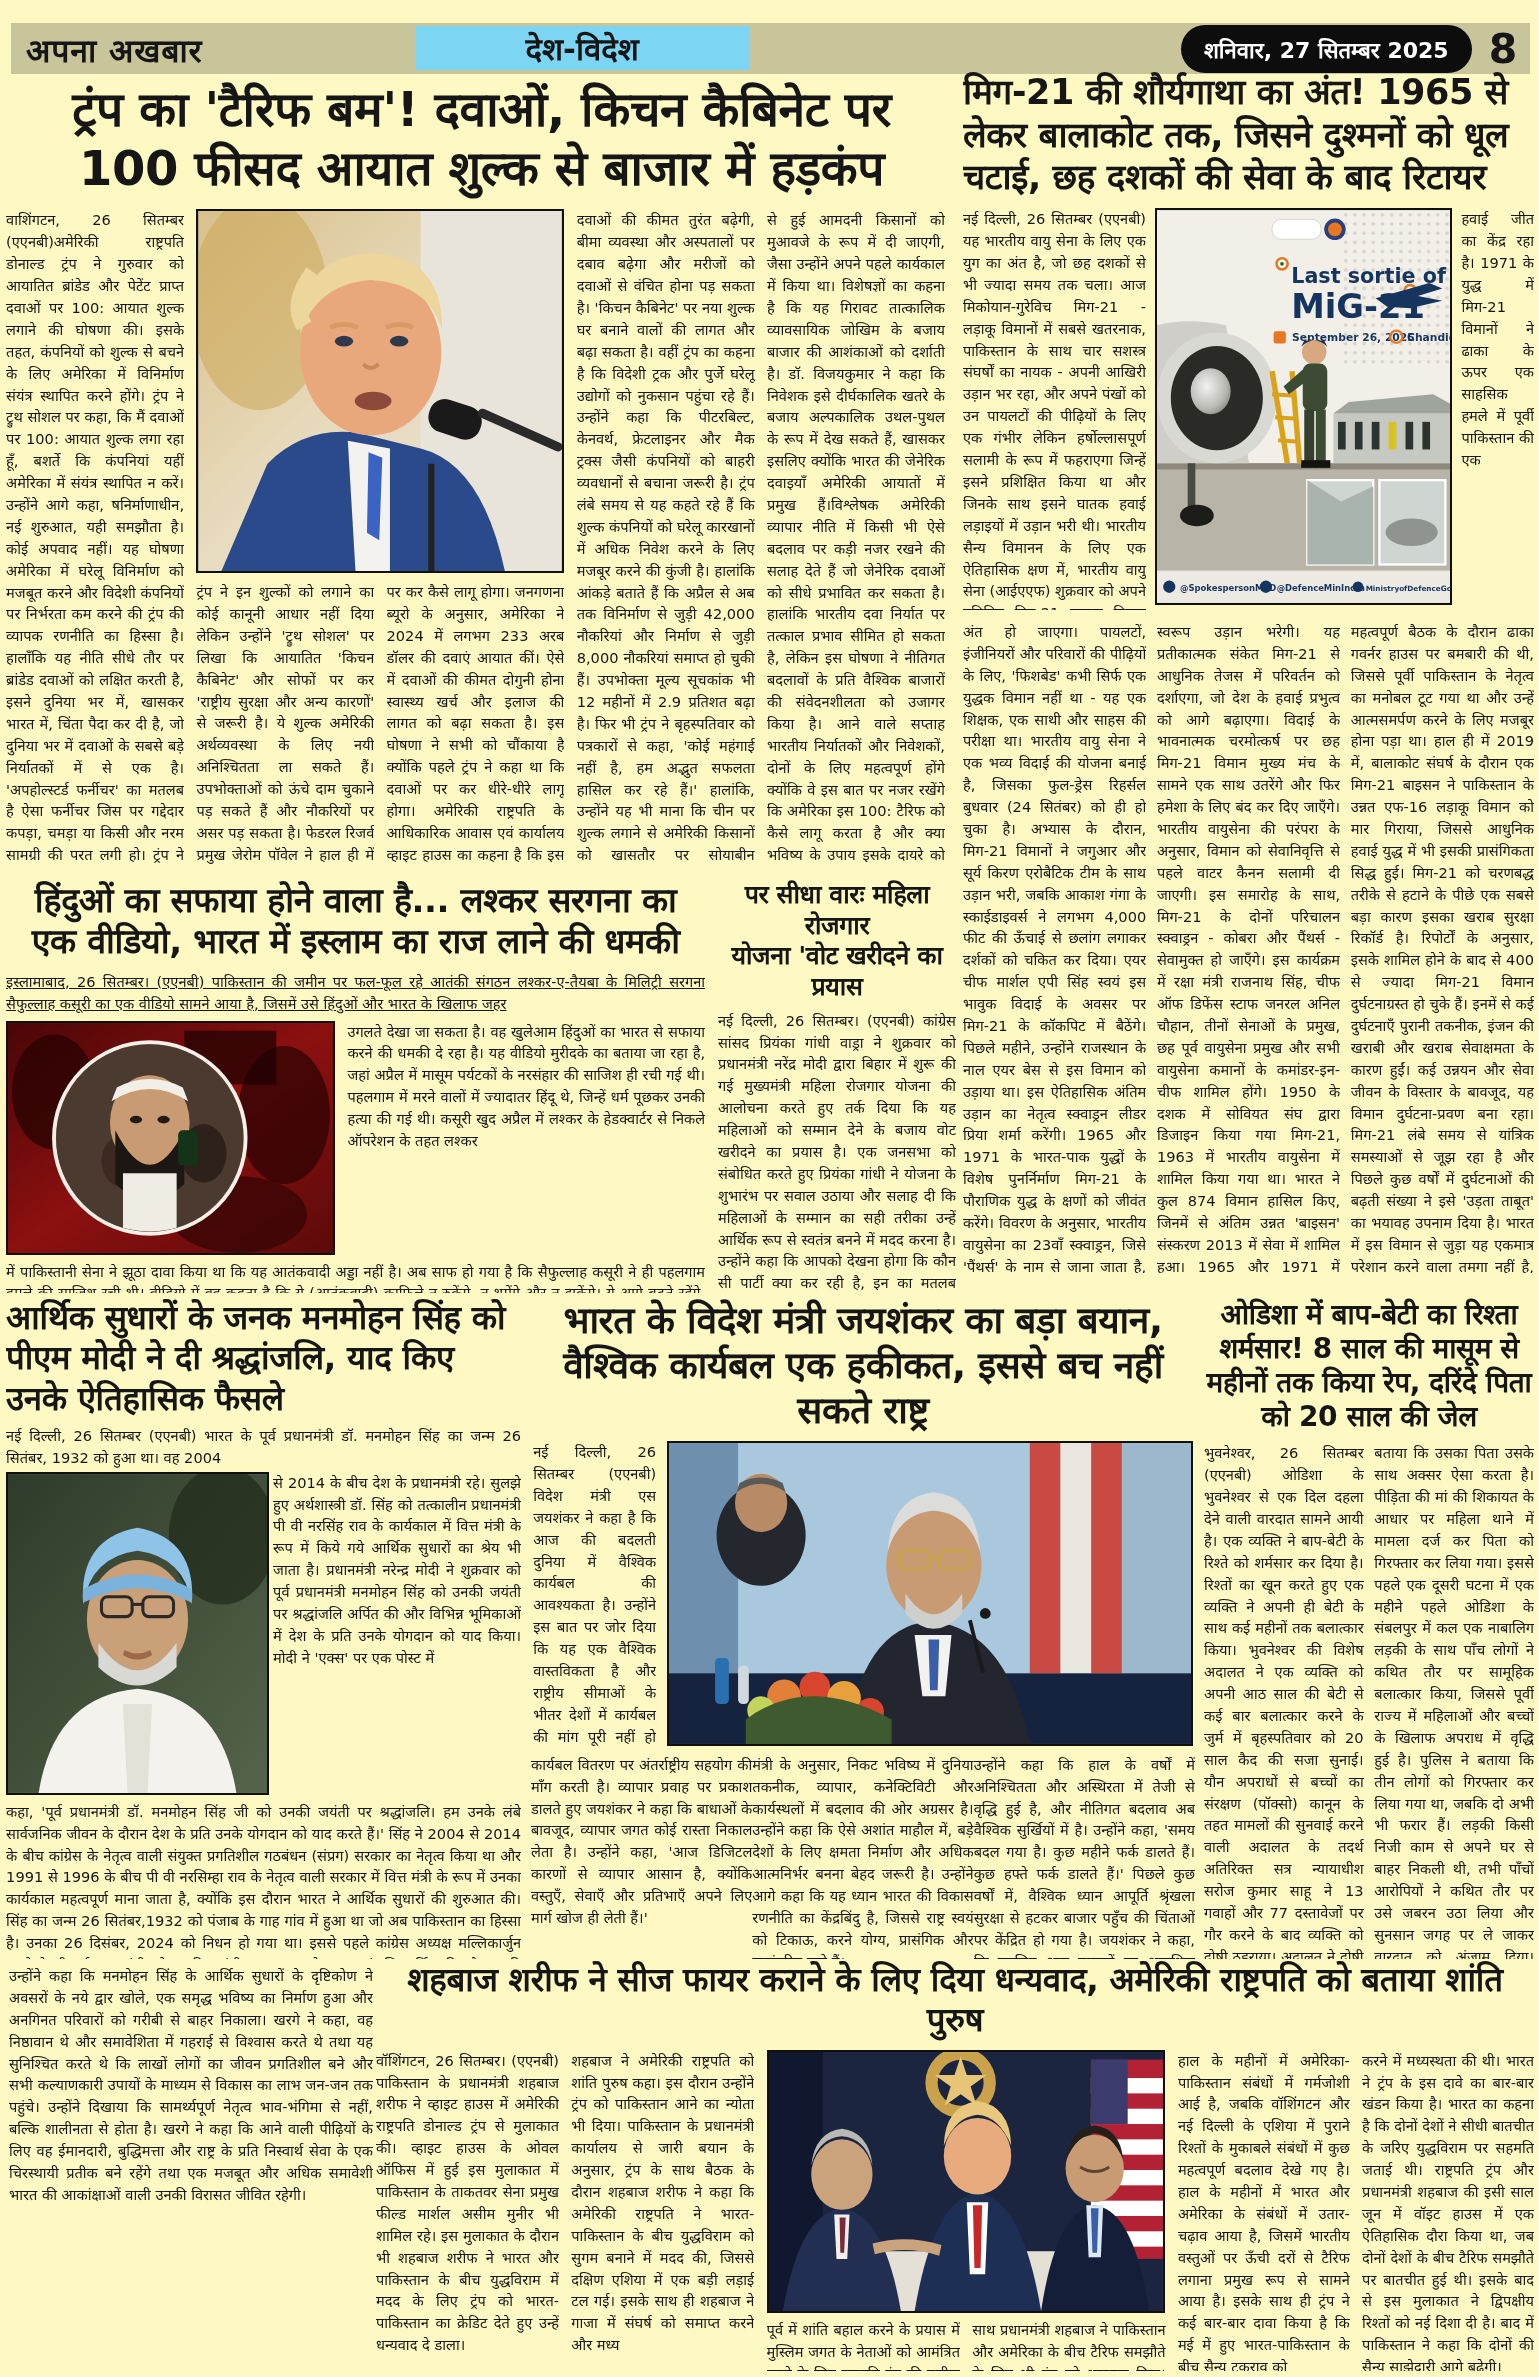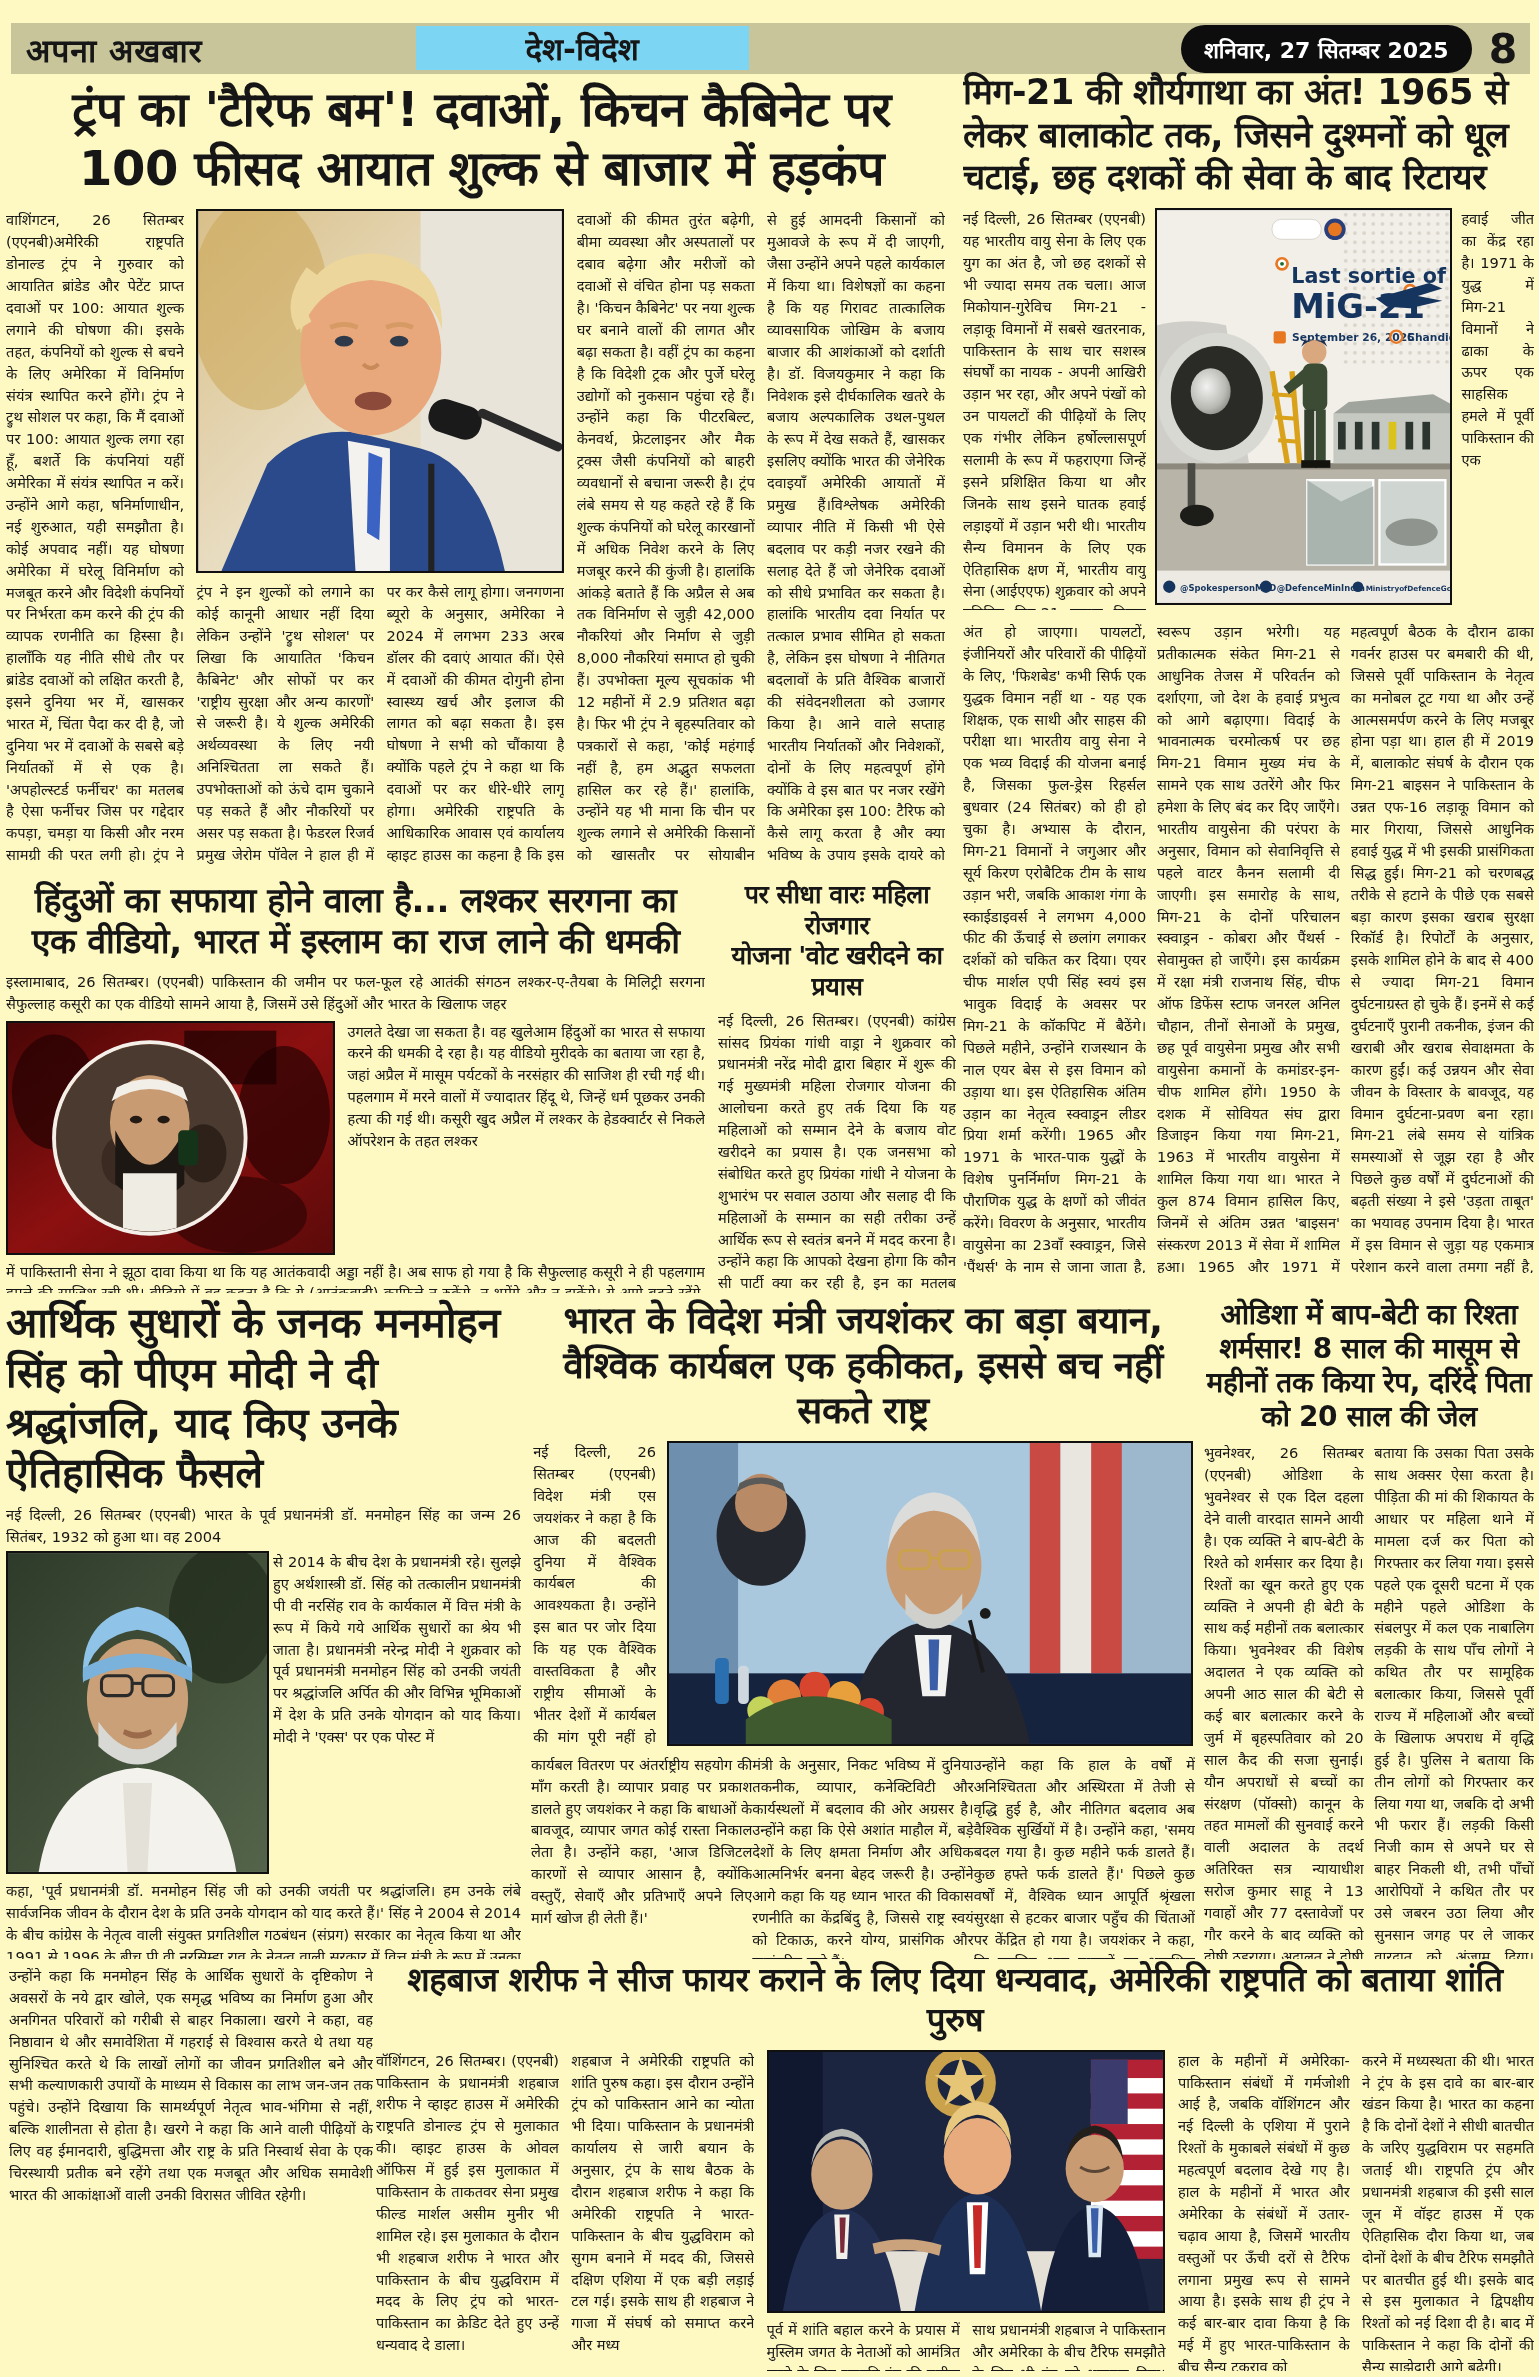--- a/index.html
+++ b/index.html
@@ -27,21 +27,21 @@
   .t-sub{display:flex;gap:12.3px;margin-top:7.7px;flex:1;min-height:0;}
   .t-sub .col{flex:1;}
   
   .m-head{font-size:35px;}
   .m-top{display:flex;gap:9.2px;height:402px;margin-top:9.2px;}
   .m-bottom{display:flex;gap:10.7px;margin-top:10.7px;height:652px;}
   .m-bottom .col{flex:1;}
   
   .l-head{font-size:34px;}
   .p-head{font-size:25px;}
-  .mm-head{font-size:41px;}
+  .mm-head{font-size:33px;}
   .j-head{font-size:37px;}
   .o-head{font-size:28px;}
   .s-head{font-size:33px;}
 </style>
 </head>
 <body>
 
 <div class="page">
 
   <header class="band">
@@ -173,21 +173,21 @@
     <div class="m-bottom">
       <div class="bt col">अंत हो जाएगा। पायलटों, इंजीनियरों और परिवारों की पीढ़ियों के लिए, 'फिशबेड' कभी सिर्फ एक युद्धक विमान नहीं था - यह एक शिक्षक, एक साथी और साहस की परीक्षा था। भारतीय वायु सेना ने एक भव्य विदाई की योजना बनाई है, जिसका फुल-ड्रेस रिहर्सल बुधवार (24 सितंबर) को ही हो चुका है। अभ्यास के दौरान, मिग-21 विमानों ने जगुआर और सूर्य किरण एरोबैटिक टीम के साथ उड़ान भरी, जबकि आकाश गंगा के स्काईडाइवर्स ने लगभग 4,000 फीट की ऊँचाई से छलांग लगाकर दर्शकों को चकित कर दिया। एयर चीफ मार्शल एपी सिंह स्वयं इस भावुक विदाई के अवसर पर मिग-21 के कॉकपिट में बैठेंगे। पिछले महीने, उन्होंने राजस्थान के नाल एयर बेस से इस विमान को उड़ाया था। इस ऐतिहासिक अंतिम उड़ान का नेतृत्व स्क्वाड्रन लीडर प्रिया शर्मा करेंगी। 1965 और 1971 के भारत-पाक युद्धों के विशेष पुनर्निर्माण मिग-21 के पौराणिक युद्ध के क्षणों को जीवंत करेंगे। विवरण के अनुसार, भारतीय वायुसेना का 23वाँ स्क्वाड्रन, जिसे 'पैंथर्स' के नाम से जाना जाता है, विजय स्वरूप में उड़ान भरेगा, जिसके बाद भारत</div>
       <div class="bt col">स्वरूप उड़ान भरेगी। यह प्रतीकात्मक संकेत मिग-21 से आधुनिक तेजस में परिवर्तन को दर्शाएगा, जो देश के हवाई प्रभुत्व को आगे बढ़ाएगा। विदाई के भावनात्मक चरमोत्कर्ष पर छह मिग-21 विमान मुख्य मंच के सामने एक साथ उतरेंगे और फिर हमेशा के लिए बंद कर दिए जाएँगे। भारतीय वायुसेना की परंपरा के अनुसार, विमान को सेवानिवृत्ति से पहले वाटर कैनन सलामी दी जाएगी। इस समारोह के साथ, मिग-21 के दोनों परिचालन स्क्वाड्रन - कोबरा और पैंथर्स - सेवामुक्त हो जाएँगे। इस कार्यक्रम में रक्षा मंत्री राजनाथ सिंह, चीफ ऑफ डिफेंस स्टाफ जनरल अनिल चौहान, तीनों सेनाओं के प्रमुख, छह पूर्व वायुसेना प्रमुख और सभी वायुसेना कमानों के कमांडर-इन-चीफ शामिल होंगे। 1950 के दशक में सोवियत संघ द्वारा डिजाइन किया गया मिग-21, 1963 में भारतीय वायुसेना में शामिल किया गया था। भारत ने कुल 874 विमान हासिल किए, जिनमें से अंतिम उन्नत 'बाइसन' संस्करण 2013 में सेवा में शामिल हुआ। 1965 और 1971 में पाकिस्तान के खिलाफ युद्धों से लेकर कारगिल संघर्ष तक, मिग-21 भारत की</div>
       <div class="bt col">महत्वपूर्ण बैठक के दौरान ढाका गवर्नर हाउस पर बमबारी की थी, जिससे पूर्वी पाकिस्तान के नेतृत्व का मनोबल टूट गया था और उन्हें आत्मसमर्पण करने के लिए मजबूर होना पड़ा था। हाल ही में 2019 में, बालाकोट संघर्ष के दौरान एक मिग-21 बाइसन ने पाकिस्तान के उन्नत एफ-16 लड़ाकू विमान को मार गिराया, जिससे आधुनिक हवाई युद्ध में भी इसकी प्रासंगिकता सिद्ध हुई। मिग-21 को चरणबद्ध तरीके से हटाने के पीछे एक सबसे बड़ा कारण इसका खराब सुरक्षा रिकॉर्ड है। रिपोर्टों के अनुसार, इसके शामिल होने के बाद से 400 से ज्यादा मिग-21 विमान दुर्घटनाग्रस्त हो चुके हैं। इनमें से कई दुर्घटनाएँ पुरानी तकनीक, इंजन की खराबी और खराब सेवाक्षमता के कारण हुईं। कई उन्नयन और सेवा जीवन के विस्तार के बावजूद, यह विमान दुर्घटना-प्रवण बना रहा। मिग-21 लंबे समय से यांत्रिक समस्याओं से जूझ रहा है और पिछले कुछ वर्षों में दुर्घटनाओं की बढ़ती संख्या ने इसे 'उड़ता ताबूत' का भयावह उपनाम दिया है। भारत में इस विमान से जुड़ा यह एकमात्र परेशान करने वाला तमगा नहीं है, बल्कि इसे 'विधवा निर्माता' भी कहा जाता है।</div>
     </div>
   </section>
 
   <section class="art" style="left:6.1px;top:880px;width:699px;height:413px;">
     <div class="hl l-head">हिंदुओं का सफाया होने वाला है... लश्कर सरगना का</div>
     <div class="hl l-head">एक वीडियो, भारत में इस्लाम का राज लाने की धमकी</div>
-    <div class="bt" style="margin-top:7.7px;">इस्लामाबाद, 26 सितम्बर। (एएनबी) पाकिस्तान की जमीन पर फल-फूल रहे आतंकी संगठन लश्कर-ए-तैयबा के मिलिट्री सरगना सैफुल्लाह कसूरी का एक वीडियो सामने आया है, जिसमें उसे हिंदुओं और भारत के खिलाफ जहर</div>
+    <div class="bt" style="margin-top:7.7px;text-decoration:underline;">इस्लामाबाद, 26 सितम्बर। (एएनबी) पाकिस्तान की जमीन पर फल-फूल रहे आतंकी संगठन लश्कर-ए-तैयबा के मिलिट्री सरगना सैफुल्लाह कसूरी का एक वीडियो सामने आया है, जिसमें उसे हिंदुओं और भारत के खिलाफ जहर</div>
     <div class="row" style="gap:12.3px;margin-top:6.1px;">
       <svg class="ph" width="325" height="230" viewBox="0 0 424 300">
         <defs>
           <linearGradient id="lk-bg" x1="0" y1="0" x2="1" y2="1">
             <stop offset="0" stop-color="#4a0606"></stop>
               <stop offset="0.5" stop-color="#8c1010"></stop>
               <stop offset="1" stop-color="#5c0a0a"></stop>
           </linearGradient>
         </defs>
         <rect width="424" height="300" fill="url(#lk-bg)"></rect>

